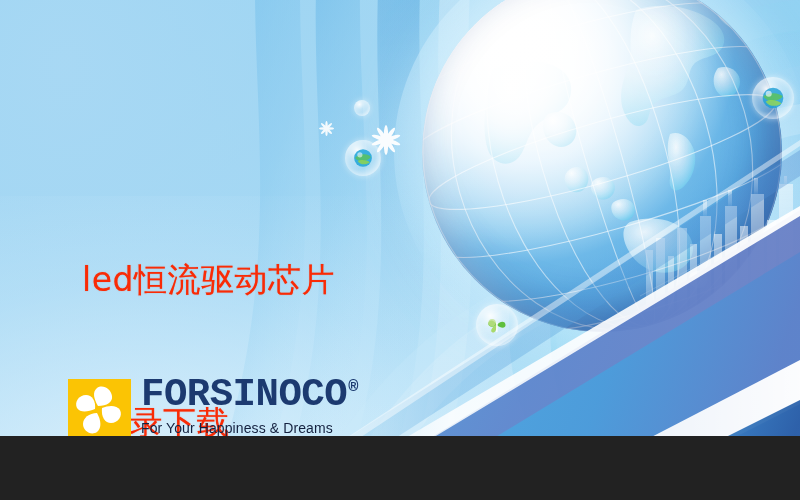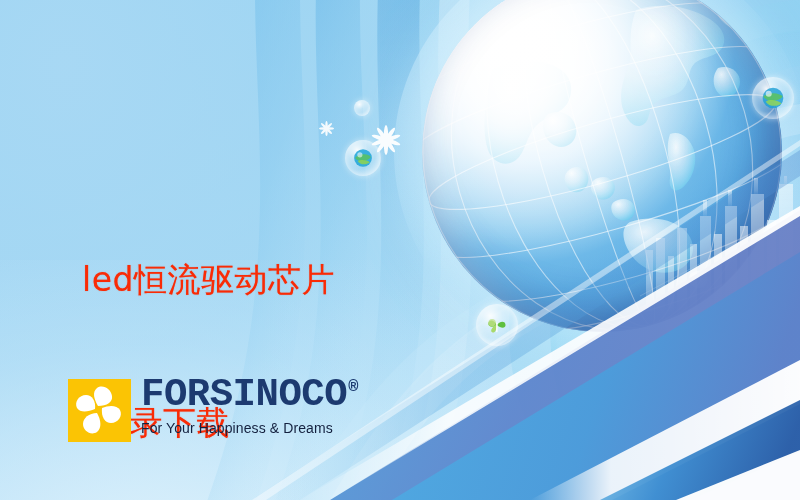--- a/index.html
+++ b/index.html
@@ -8,21 +8,21 @@
     padding: 0;
     background: #222;
   }
   body {
     font-family: "Liberation Sans", sans-serif;
   }
 
   #slide {
     position: relative;
     width: 800px;
-    height: 500px;
+    height: 436px;
     overflow: hidden;
     background: linear-gradient(160deg, #9ED6F3 0%, #A6D9F4 28%, #AEDDF6 55%, #BCE4F8 78%, #D6EEFB 100%);
   }
 
   
   .wash {
     position: absolute;
     pointer-events: none;
   }
   .wash-left {

